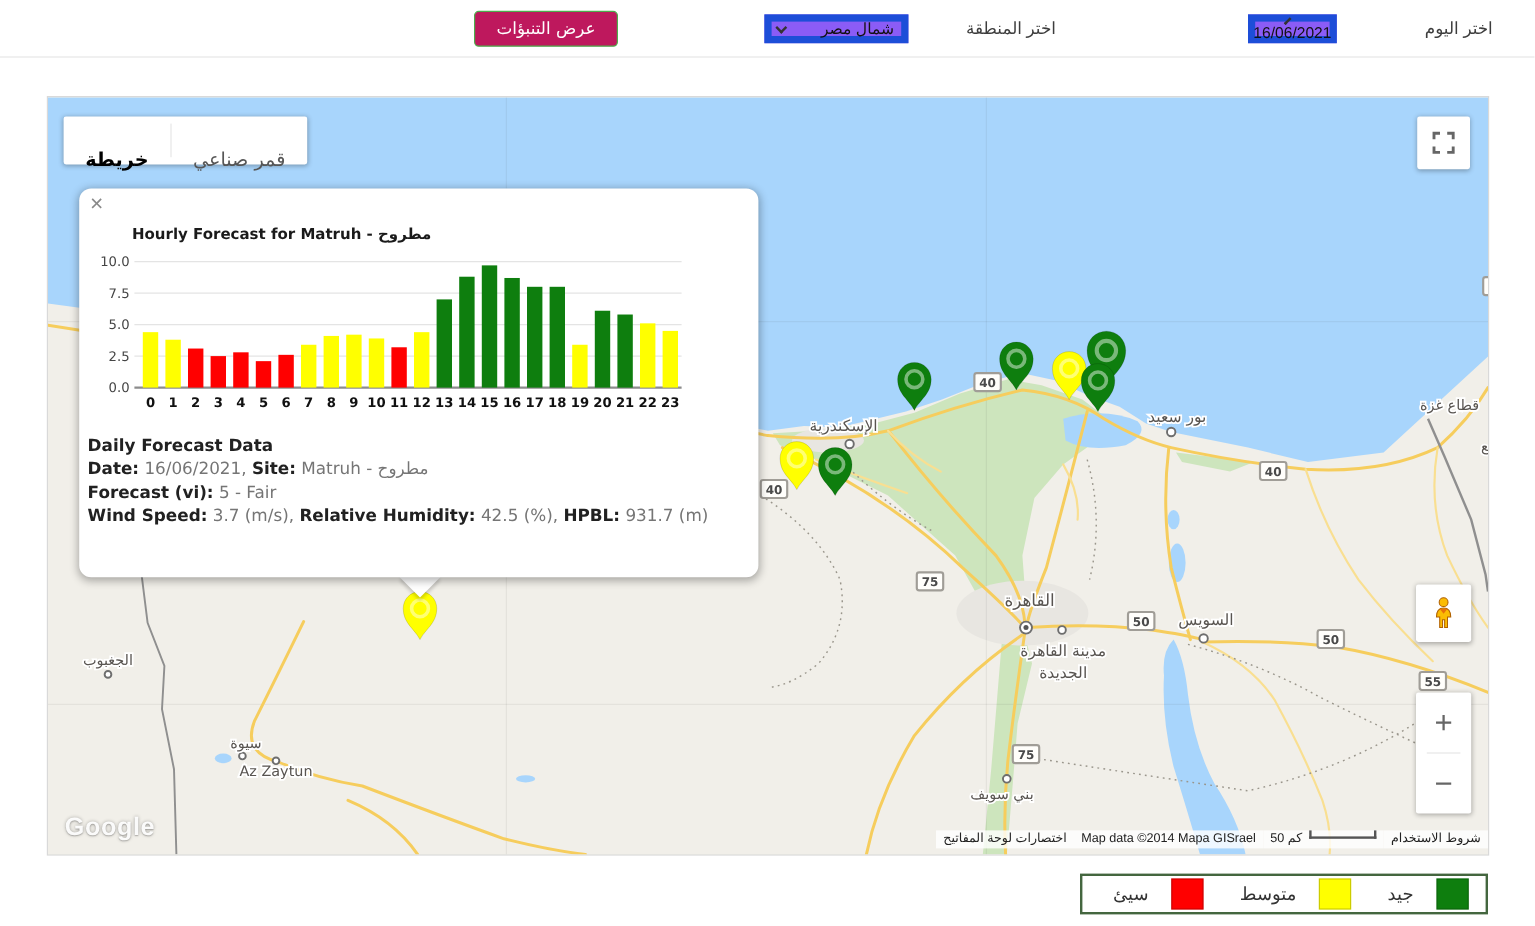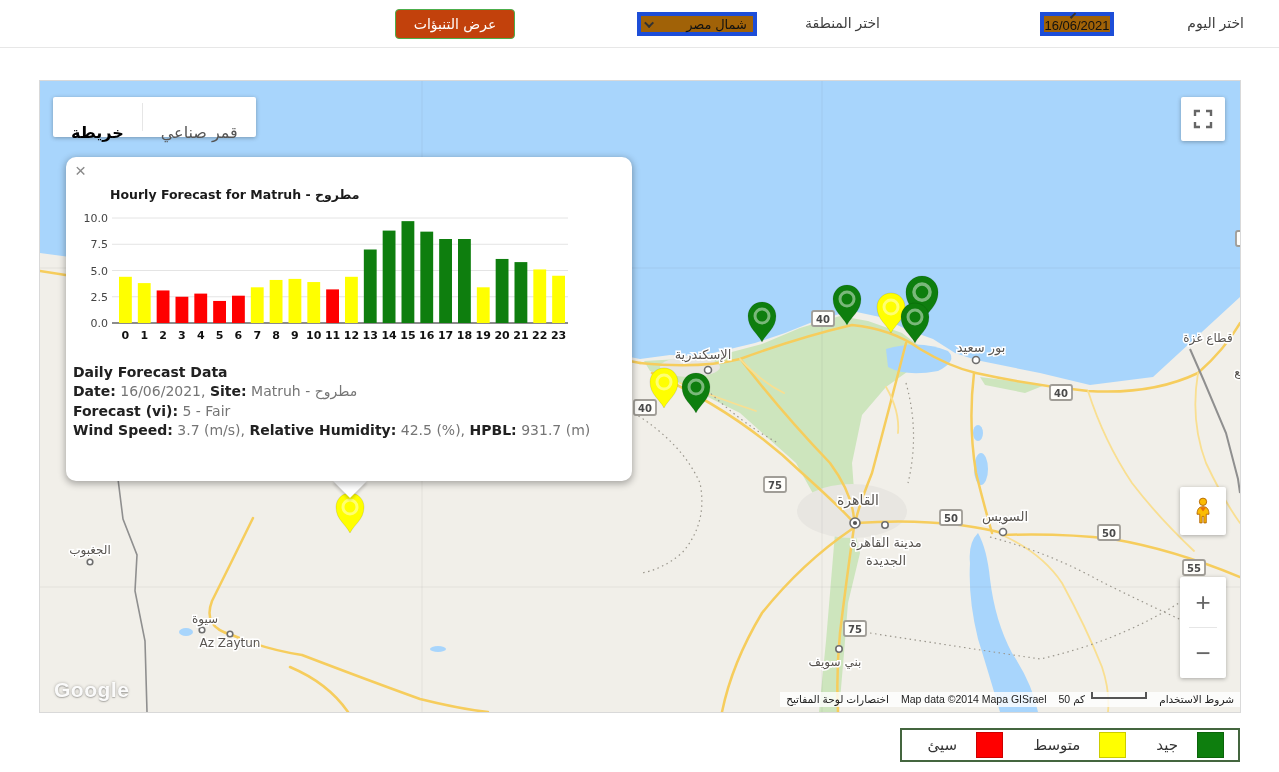--- a/index.html
+++ b/index.html
@@ -3,23 +3,23 @@
 <meta charset="utf-8">
 <style>
   html,body{margin:0;padding:0;background:#fff;}
   *{box-sizing:border-box;}
   body{font-family:"Liberation Sans","DejaVu Sans",sans-serif;}
   #page{position:relative;width:1279px;height:772px;background:#fff;overflow:hidden;}
 
   
   #topbar{position:absolute;left:0;top:0;width:1279px;height:48px;border-bottom:1px solid #e7e7e7;background:#fff;}
   .tb-label{position:absolute;font-size:14px;color:#3d3d3d;}
-  .tb-select{position:absolute;top:12px;height:24px;border:4px solid #1d4ed8;background:#a16207;display:flex;align-items:center;justify-content:space-between;padding:0 6px;font-size:13px;color:#111;cursor:pointer;}
+  .tb-select{position:absolute;top:12px;height:24px;border:6px solid #1d4ed8;background:#8b5cf6;display:flex;align-items:center;justify-content:space-between;padding:0 6px;font-size:13px;color:#111;cursor:pointer;}
   .chev{width:7px;height:7px;border-left:2px solid #333;border-bottom:2px solid #333;transform:rotate(-45deg) translateY(-2px);margin-right:6px;}
-  #show-btn{position:absolute;left:395px;top:9px;width:120px;height:30px;background:#c2410c;border:1px solid #4cae4c;border-radius:4px;color:#fff;font-size:14px;display:flex;align-items:center;justify-content:center;cursor:pointer;font-family:"DejaVu Sans",sans-serif;}
+  #show-btn{position:absolute;left:395px;top:9px;width:120px;height:30px;background:#be185d;border:1px solid #4cae4c;border-radius:4px;color:#fff;font-size:14px;display:flex;align-items:center;justify-content:center;cursor:pointer;font-family:"DejaVu Sans",sans-serif;}
 
   
   #map{position:absolute;left:40px;top:81px;width:1200px;height:631px;background:#f1efe9;overflow:hidden;box-shadow:0 0 0 1px #d9d9d9;}
   #map-svg{position:absolute;left:0;top:0;}
   .maplabel{fill:#585450;paint-order:stroke;stroke:#ffffff;stroke-width:3px;font-family:"DejaVu Sans",sans-serif;}
   
   #maptype{position:absolute;left:13px;top:16px;height:40px;display:flex;background:#fff;box-shadow:0 1px 4px rgba(0,0,0,.3);border-radius:2px;}
   .mt-btn{padding:16px 18px;line-height:40px;font-size:16px;color:#565656;cursor:pointer;font-family:"DejaVu Sans",sans-serif;white-space:nowrap;}
   .mt-btn.sel{font-weight:bold;color:#000;}
   .mt-div{width:1px;background:#e6e6e6;margin:6px 0;}

